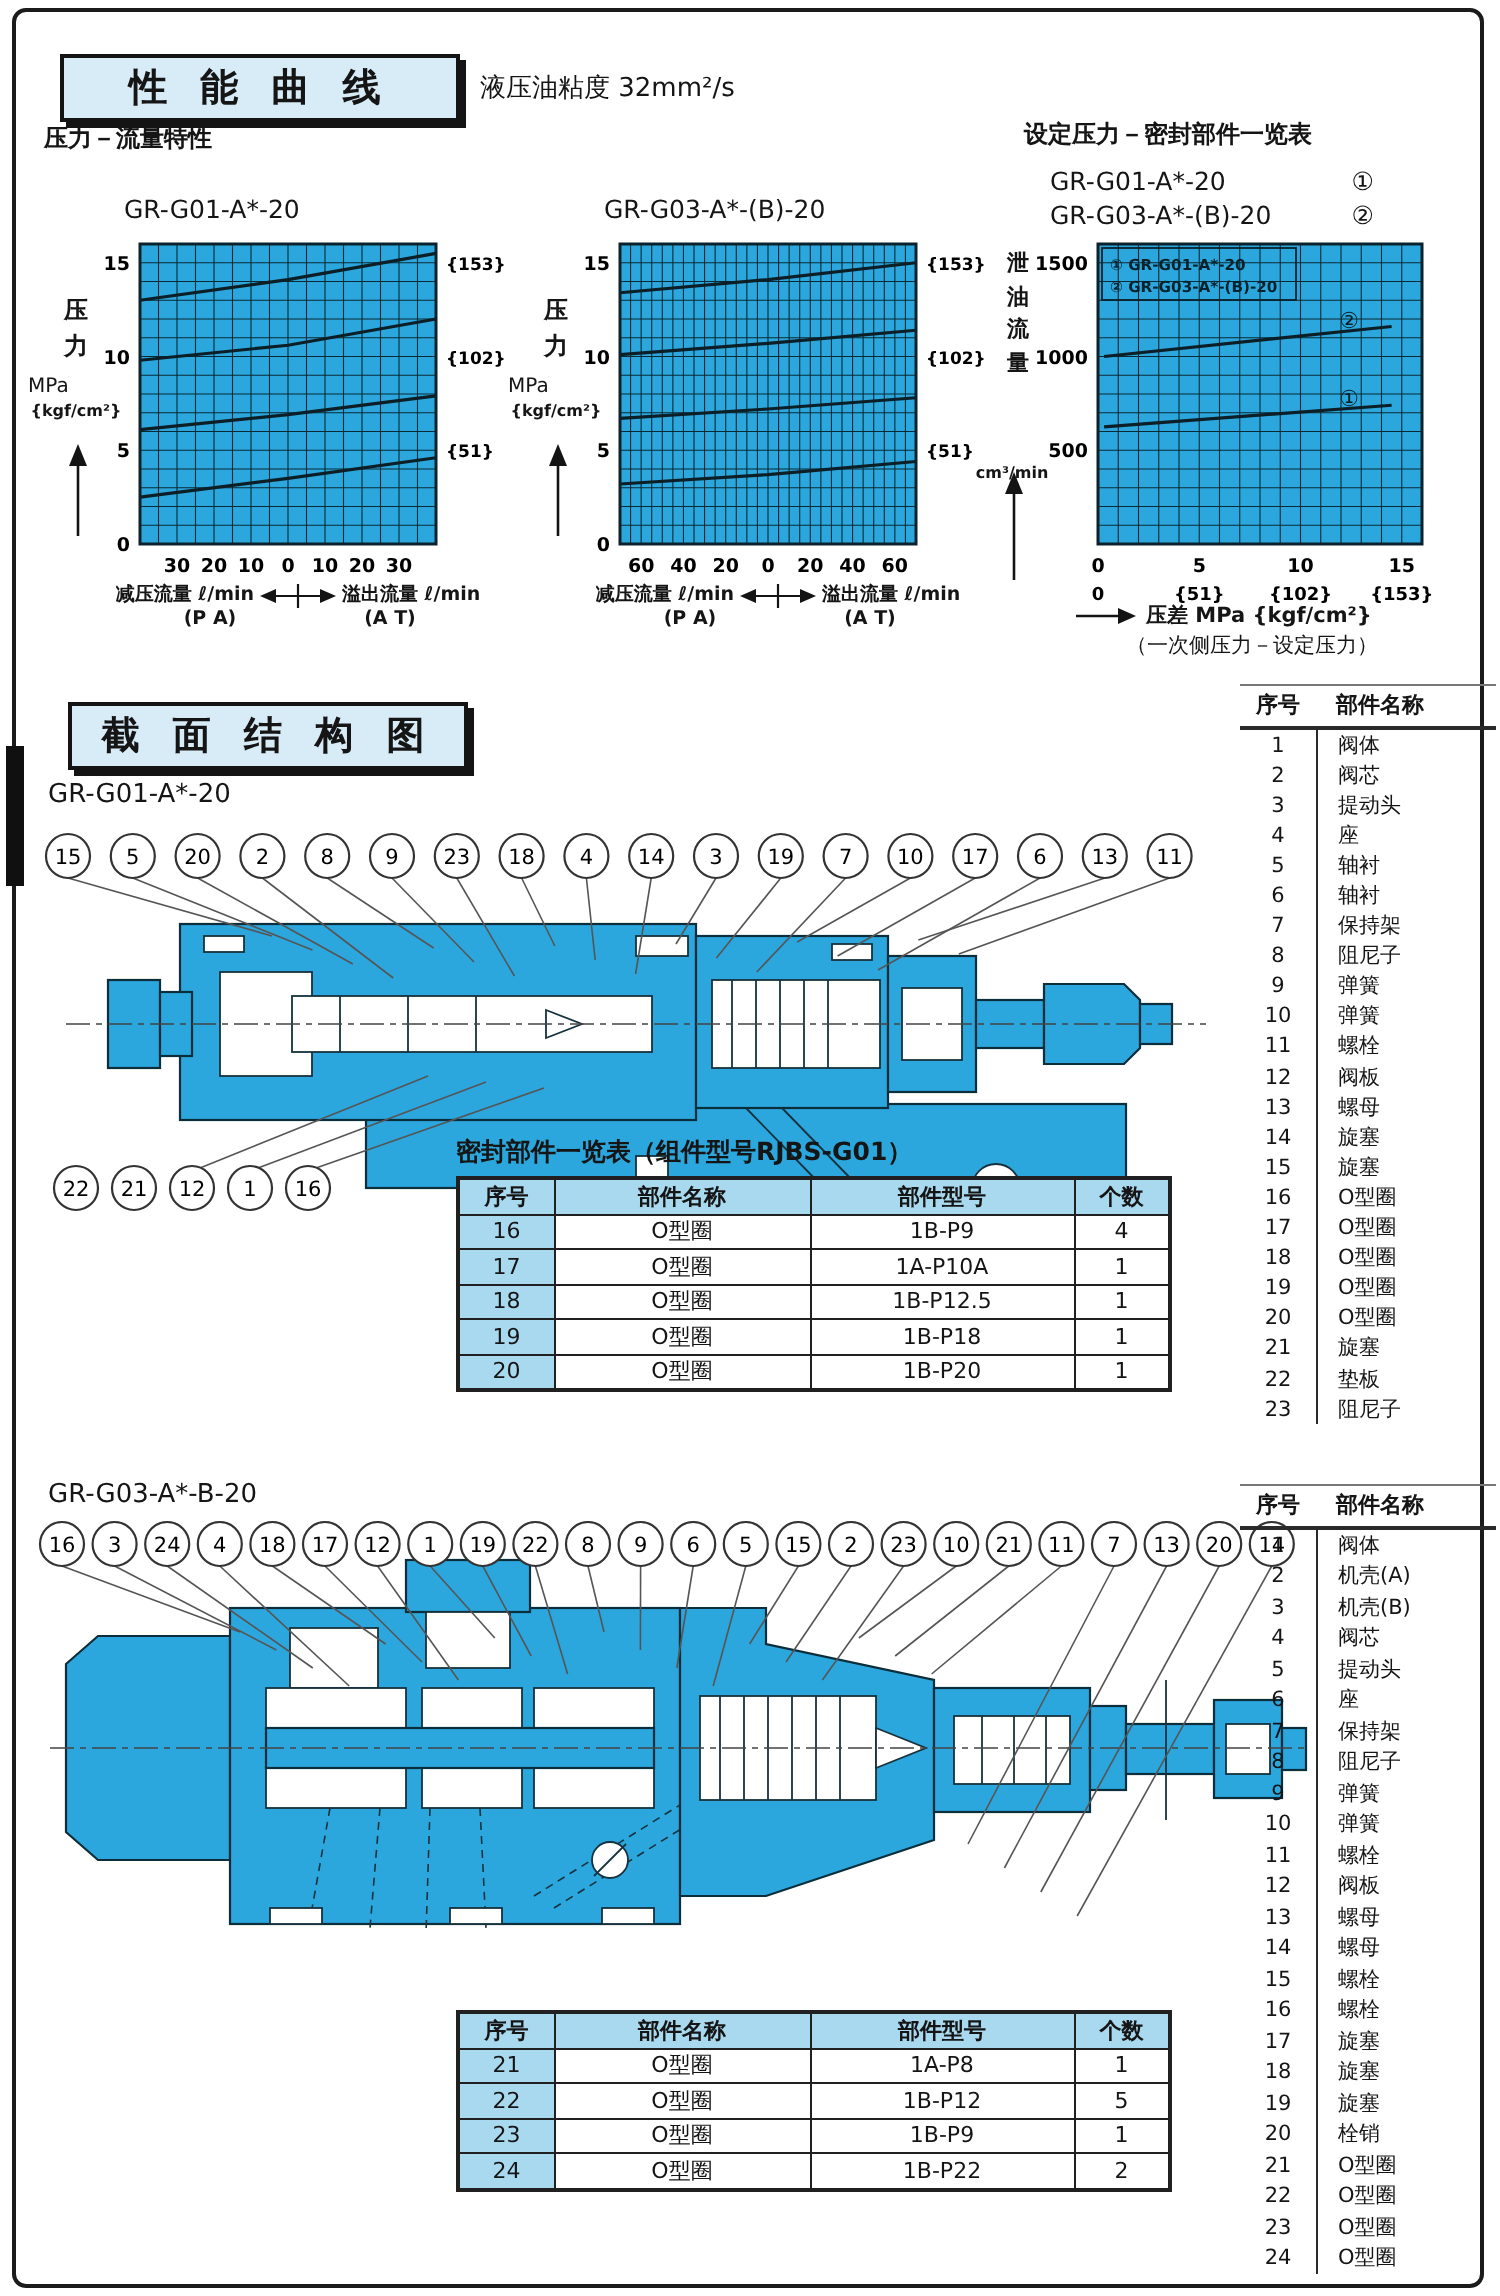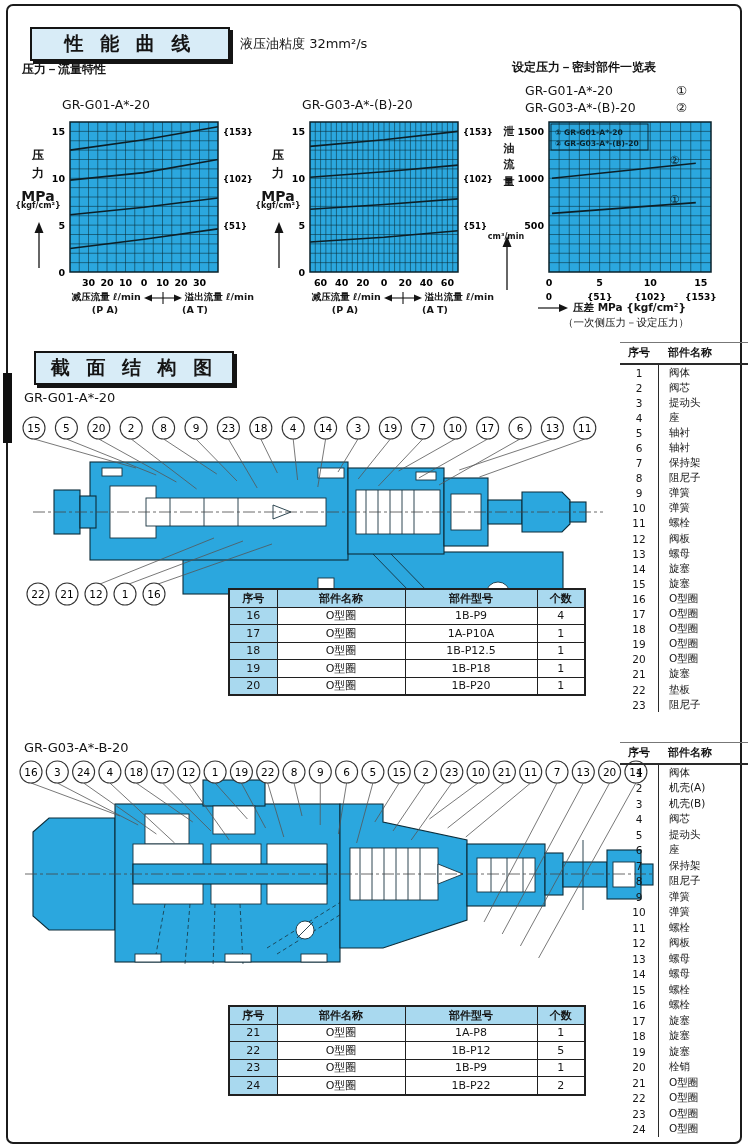--- a/index.html
+++ b/index.html
@@ -8,23 +8,23 @@
   .abs{position:absolute}
   .frame{position:absolute;left:6px;top:4px;width:732px;height:1136px;border:2px solid #1b1b1b;border-radius:7px}
   .sidetab{position:absolute;left:3px;top:373px;width:9px;height:70px;background:#101010}
   .secbox{position:absolute;width:196px;height:30px;background:#D8ECF7;border:2px solid #141414;
           box-shadow:3px 3px 0 #141414;display:flex;align-items:center;justify-content:center;
           font-size:19px;font-weight:bold;letter-spacing:5px}
   .note13{font-size:13px;font-weight:400}
   .sub12{font-size:12px;font-weight:bold}
   .model{font-size:12.5px;font-weight:500}
   .ylab{text-align:center;font-weight:bold;font-size:12px;line-height:1.5;white-space:pre-line}
-  .yunit{font-size:14px;font-weight:bold;text-align:center}
+  .yunit{font-size:10px;font-weight:normal;}
   .yunit2{font-size:8px;font-weight:bold;text-align:center}
-  .flowrow{display:flex;align-items:center;justify-content:flex-end;gap:3px;font-size:9.5px;font-weight:bold}
+  .flowrow{display:flex;align-items:center;justify-content:center;gap:3px;font-size:9.5px;font-weight:bold}
   .paren{font-size:9.5px;font-weight:bold;text-align:center}
   .c3t{display:flex;justify-content:space-between;font-size:12.5px;font-weight:500}
   .sealtitle{font-size:12.5px;font-weight:bold}
   .xlab3{display:flex;align-items:center;gap:5px;font-size:10.5px;font-weight:bold}
   table.seal{border-collapse:collapse;position:absolute;table-layout:fixed;border:2px solid #202020;background:#fff}
   .seal th,.seal td{border:1px solid #202020;font-size:11px;text-align:center;padding:0;height:16.5px}
   .seal th{background:#A9D9EF;font-weight:bold}
   .seal td.num{background:#A9D9EF}
   .plist{position:absolute;width:128px}
   .plist .hd{display:flex;font-size:11px;font-weight:bold;border-top:1px solid #777;border-bottom:2px solid #2a2a2a;padding:2px 0 3px}
@@ -394,20 +394,21 @@
         <circle cx="78" cy="182" r="11" fill="#fff" stroke="#333" stroke-width="1.1"></circle>
         <text x="78" y="185.8" text-anchor="middle" font-size="10.5" font-weight="500">12</text>
         <line x1="111" y1="172" x2="225" y2="129" class="leader"></line>
         <circle cx="107" cy="182" r="11" fill="#fff" stroke="#333" stroke-width="1.1"></circle>
         <text x="107" y="185.8" text-anchor="middle" font-size="10.5" font-weight="500">1</text>
         <line x1="140" y1="172" x2="254" y2="132" class="leader"></line>
         <circle cx="136" cy="182" r="11" fill="#fff" stroke="#333" stroke-width="1.1"></circle>
         <text x="136" y="185.8" text-anchor="middle" font-size="10.5" font-weight="500">16</text>
       </g>
   </svg>
+  <div class="abs sealtitle" style="left:228px;top:568px">密封部件一览表（组件型号RJBS-G01）</div>
   <table class="seal" style="left:228px;top:588px;width:356px" id="seal1">
     <colgroup>
         <col style="width:48px">
         <col style="width:128px">
         <col style="width:132px">
         <col style="width:48px">
       </colgroup>
   <thead>
         <tr>
           <th>序号</th>

